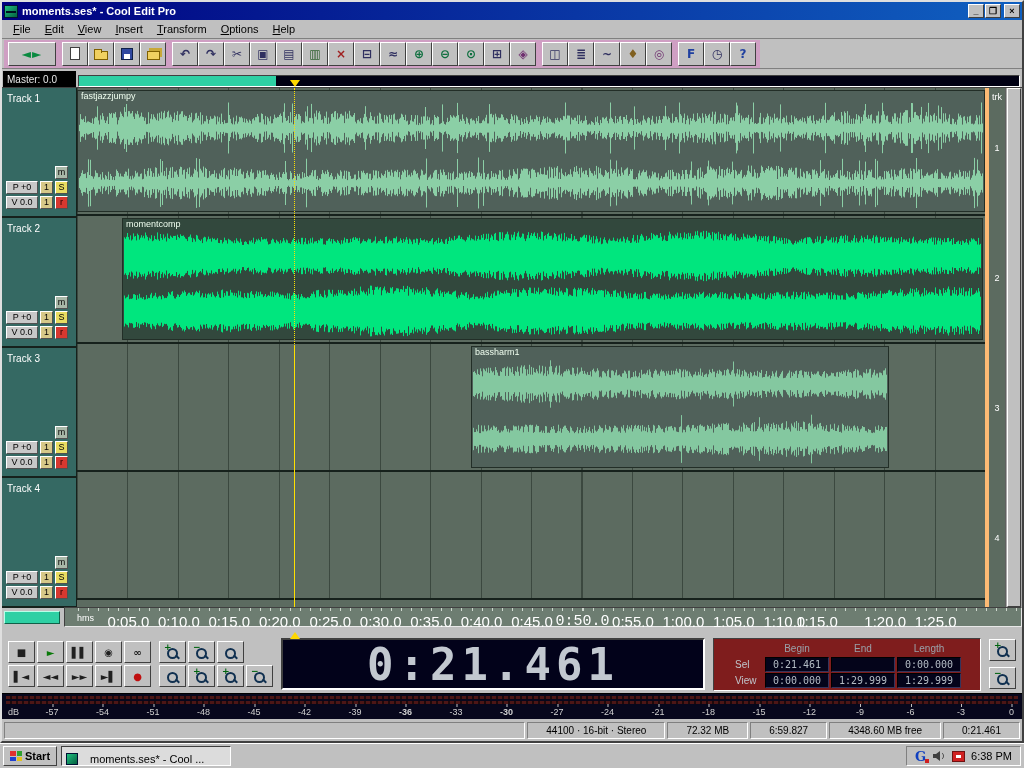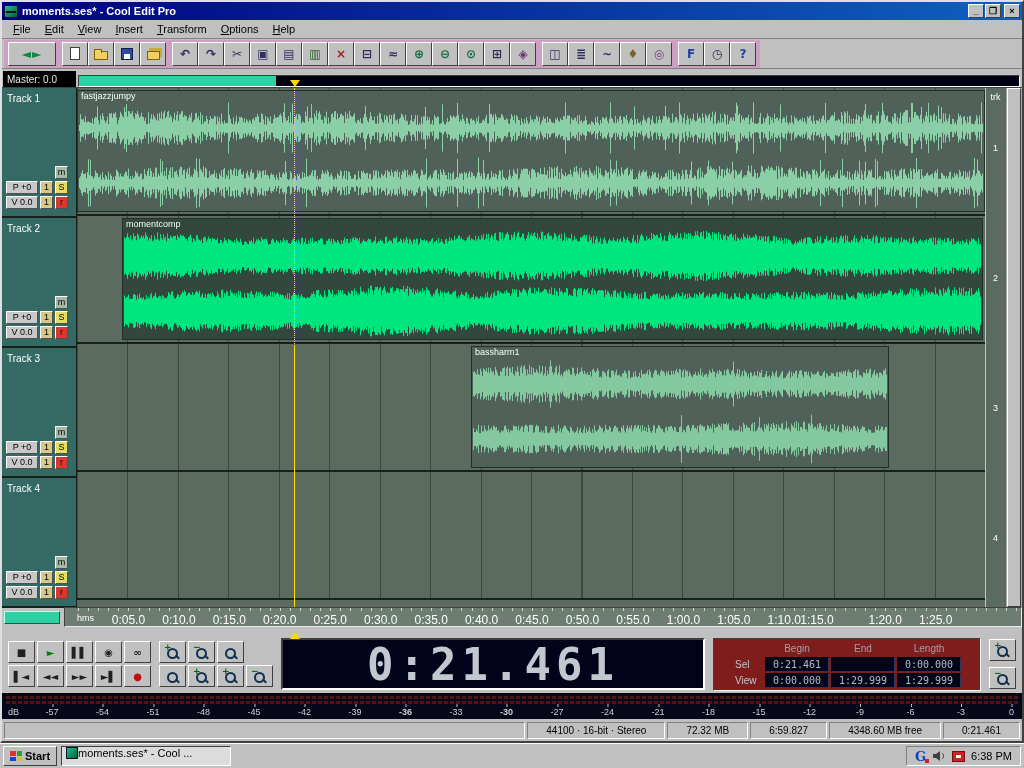--- a/index.html
+++ b/index.html
@@ -77,36 +77,36 @@
   .clip-bright{background:#32483d}
   .clip-label{position:absolute;left:3px;top:0;color:#f0fff0;font-size:9px;z-index:3}
   .chan{position:absolute;left:1px;right:1px;overflow:hidden}
   .chan.c1{top:11px;height:52px}
   .chan.c2{top:66px;height:52px}
   .chan svg{position:absolute;inset:0}
   .playhead-dotted{position:absolute;left:217px;top:0;height:258px;width:0;border-left:1px dotted #ffe000;z-index:6}
   .playhead-solid{position:absolute;left:217px;top:258px;bottom:0;width:1px;background:#ffe000;z-index:6}
 
   .numstrip{position:absolute;right:17px;top:0;bottom:0;width:20px;background:#5c6b60;
-    border-left:1px solid #fdba74;color:#fff;font-size:9px}
+    border-left:4px solid #fdba74;color:#fff;font-size:9px}
   .numstrip .trk-h{position:absolute;top:4px;left:0;right:0;text-align:center}
   .numstrip .tnum{position:absolute;left:0;right:0;text-align:center}
   .vscroll{position:absolute;right:0;top:0;bottom:0;width:17px;background:#a8a8a8;border-left:1px solid #606060}
   .vthumb{position:absolute;left:1px;right:1px;top:0;bottom:0;background:#c0c0c0;
     border:1px solid;border-color:#fff #404040 #404040 #fff}
 
   
   .ruler-row{height:20px;display:flex;background:#c0c0c0;flex:0 0 auto}
   .hscroll-box{width:62px;display:flex;align-items:center;padding:0 2px}
   .hscroll-thumb{width:56px;height:13px;background:#2ed0a4;border:1px solid;border-color:#b8ffe8 #106048 #106048 #b8ffe8}
   .ruler{flex:1;position:relative;background:#6d7d71;border:1px solid;border-color:#404040 #e8e8e8 #e8e8e8 #404040;
     background-image:repeating-linear-gradient(90deg,#cfd8cf 0 1px,transparent 1px 10.09px);
     background-size:100% 3px;background-repeat:no-repeat;background-position:13px 0}
   .ruler .unit{position:absolute;left:12px;top:5px;color:#fff;font-size:9px}
-  .rtick{position:absolute;top:5px;transform:translateX(-50%);color:#fff;font-size:12px;white-space:nowrap}
+  .rtick{position:absolute;top:5px;transform:translateX(-50%);color:#fff;font-size:15px;white-space:nowrap}
 
   
   .gap-strip{height:8px;position:relative;background:#c0c0c0;flex:0 0 auto}
   .ph-bottom{position:absolute;left:288px;top:0;width:0;height:0;
     border:5px solid transparent;border-bottom:7px solid #ffd800}
 
   
   .ctrl-row{height:58px;display:flex;align-items:center;gap:8px;padding:2px 6px;flex:0 0 auto;background:#c0c0c0}
   .tp-grid{display:flex;flex-direction:column;gap:2px}
   .tp-row{display:flex;gap:2px}
@@ -149,21 +149,21 @@
   
   .taskbar{position:absolute;left:0;top:743px;width:1024px;height:25px;background:#c0c0c0;
     border-top:1px solid #fff;display:flex;align-items:center;padding:2px 3px;gap:4px}
   .start-btn{height:20px;background:#c0c0c0;border:1px solid;border-color:#fff #404040 #404040 #fff;
     display:flex;align-items:center;gap:3px;font-size:11px;font-weight:bold;padding:0 6px}
   .flag{width:12px;height:10px;display:grid;grid-template:1fr 1fr/1fr 1fr;gap:1px}
   .flag i{display:block}
   .flag i:nth-child(1){background:#e03030}.flag i:nth-child(2){background:#30a030}
   .flag i:nth-child(3){background:#2040d0}.flag i:nth-child(4){background:#e0c020}
   .task-btn{width:170px;height:20px;background:#dcdcdc;border:1px solid;border-color:#404040 #fff #fff #404040;
-    display:flex;align-items:flex-start;gap:0;font-size:11px;padding:0 4px;overflow:hidden;white-space:nowrap}
+    display:flex;align-items:flex-end;gap:12px;font-size:11px;padding:0 4px;overflow:hidden;white-space:nowrap}
   .task-ic{width:12px;height:12px;background:linear-gradient(135deg,#20c080,#056040);border:1px solid #013;flex:0 0 auto}
   .tray{margin-left:auto;height:20px;border:1px solid;border-color:#808080 #fff #fff #808080;
     display:flex;align-items:center;gap:6px;padding:0 8px;font-size:11px}
   .tray-g{font-weight:bold;color:#1040c0;font-family:"DejaVu Serif",serif;font-size:13px;position:relative}
   .tray-g::after{content:"";position:absolute;right:-3px;bottom:1px;width:4px;height:4px;background:#d02020}
   .tray-red{width:13px;height:11px;background:#d02020;border:1px solid #701010;position:relative}
   .tray-red::after{content:"";position:absolute;left:3px;top:3px;width:5px;height:3px;background:#fff}
 </style>
 </head>
 <body>
@@ -405,21 +405,21 @@
         <span class="unit">hms</span>
       <div class="rtick" style="left: 63.45px;">0:05.0</div>
           <div class="rtick" style="left: 113.9px;">0:10.0</div>
           <div class="rtick" style="left: 164.35px;">0:15.0</div>
           <div class="rtick" style="left: 214.8px;">0:20.0</div>
           <div class="rtick" style="left: 265.25px;">0:25.0</div>
           <div class="rtick" style="left: 315.7px;">0:30.0</div>
           <div class="rtick" style="left: 366.15px;">0:35.0</div>
           <div class="rtick" style="left: 416.6px;">0:40.0</div>
           <div class="rtick" style="left: 467.05px;">0:45.0</div>
-          <div class="rtick" style="left: 517.5px;">0:50.0</div>
+          <div class="rtick" style="left: 517.5px; font-family: Liberation Mono, monospace;">0:50.0</div>
           <div class="rtick" style="left: 567.95px;">0:55.0</div>
           <div class="rtick" style="left: 618.4px;">1:00.0</div>
           <div class="rtick" style="left: 668.85px;">1:05.0</div>
           <div class="rtick" style="left: 719.3px;">1:10.0</div>
           <div class="rtick" style="left: 752px;">1:15.0</div>
           <div class="rtick" style="left: 820.2px;">1:20.0</div>
           <div class="rtick" style="left: 870.65px;">1:25.0</div>
         </div>
     </div>
 

